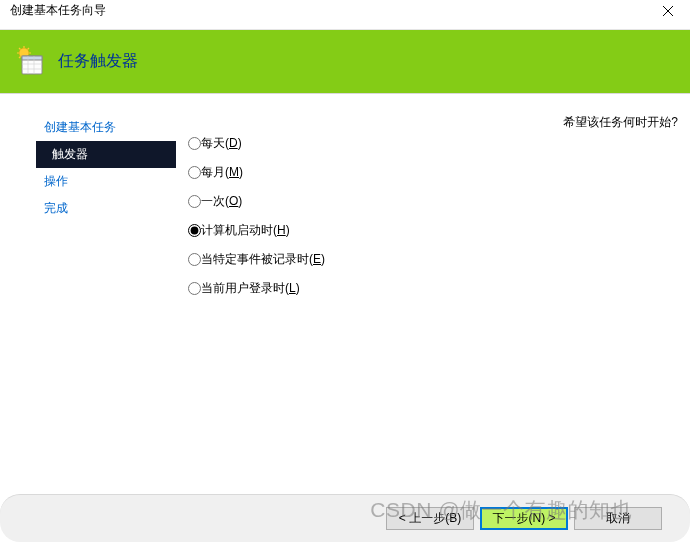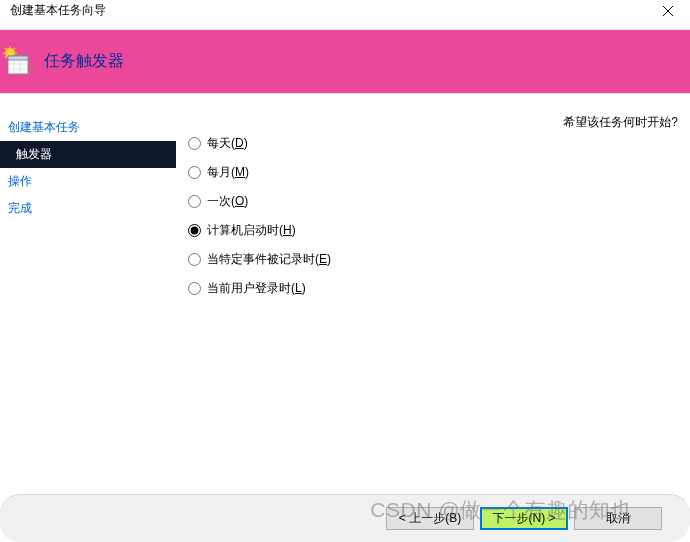--- a/index.html
+++ b/index.html
@@ -23,24 +23,25 @@
     }
     .titlebar-title { color: #000; font-size: 12px; }
     .titlebar-close {
       width: 45px; height: 30px;
       display: flex; align-items: center; justify-content: center;
       color: #000;
     }
     .titlebar-close svg { width: 10px; height: 10px; }
     .header {
       height: 64px;
-      background: #ec4899;
+      background: #84cc16;
       border-bottom: 1px solid #d9d9d9;
       display: flex;
       align-items: center;
+      padding-left: 14px;
       gap: 12px;
     }
     .header-icon {
       width: 32px; height: 32px; position: relative;
     }
     .header-title {
       font-size: 16px;
       color: #003399;
     }
     .body {
@@ -51,20 +52,21 @@
     .sidebar {
       width: 176px;
       padding-top: 20px;
       display: flex;
       flex-direction: column;
     }
     .sidebar-item {
       padding: 5px 8px 5px 8px;
       color: #0066cc;
       cursor: default;
+      margin-left: 36px;
     }
     .sidebar-item.sub { padding-left: 16px; }
     .sidebar-item.active {
       background: #0f172a;
       color: #fff;
     }
     .main {
       flex: 1;
       padding: 20px 12px 12px 12px;
     }
@@ -74,21 +76,20 @@
       text-align: right;
     }
     .radio-list {
       display: flex;
       flex-direction: column;
       gap: 12px;
     }
     .radio-row {
       display: flex;
       align-items: center;
-      gap: 6px;
     }
     .radio-row input[type=radio] {
       width: 13px; height: 13px; margin: 0;
       accent-color: #000;
     }
     .radio-label u { text-decoration: underline; }
     .footer {
       height: 48px;
       border-top: 1px solid #d9d9d9;
       display: flex;

